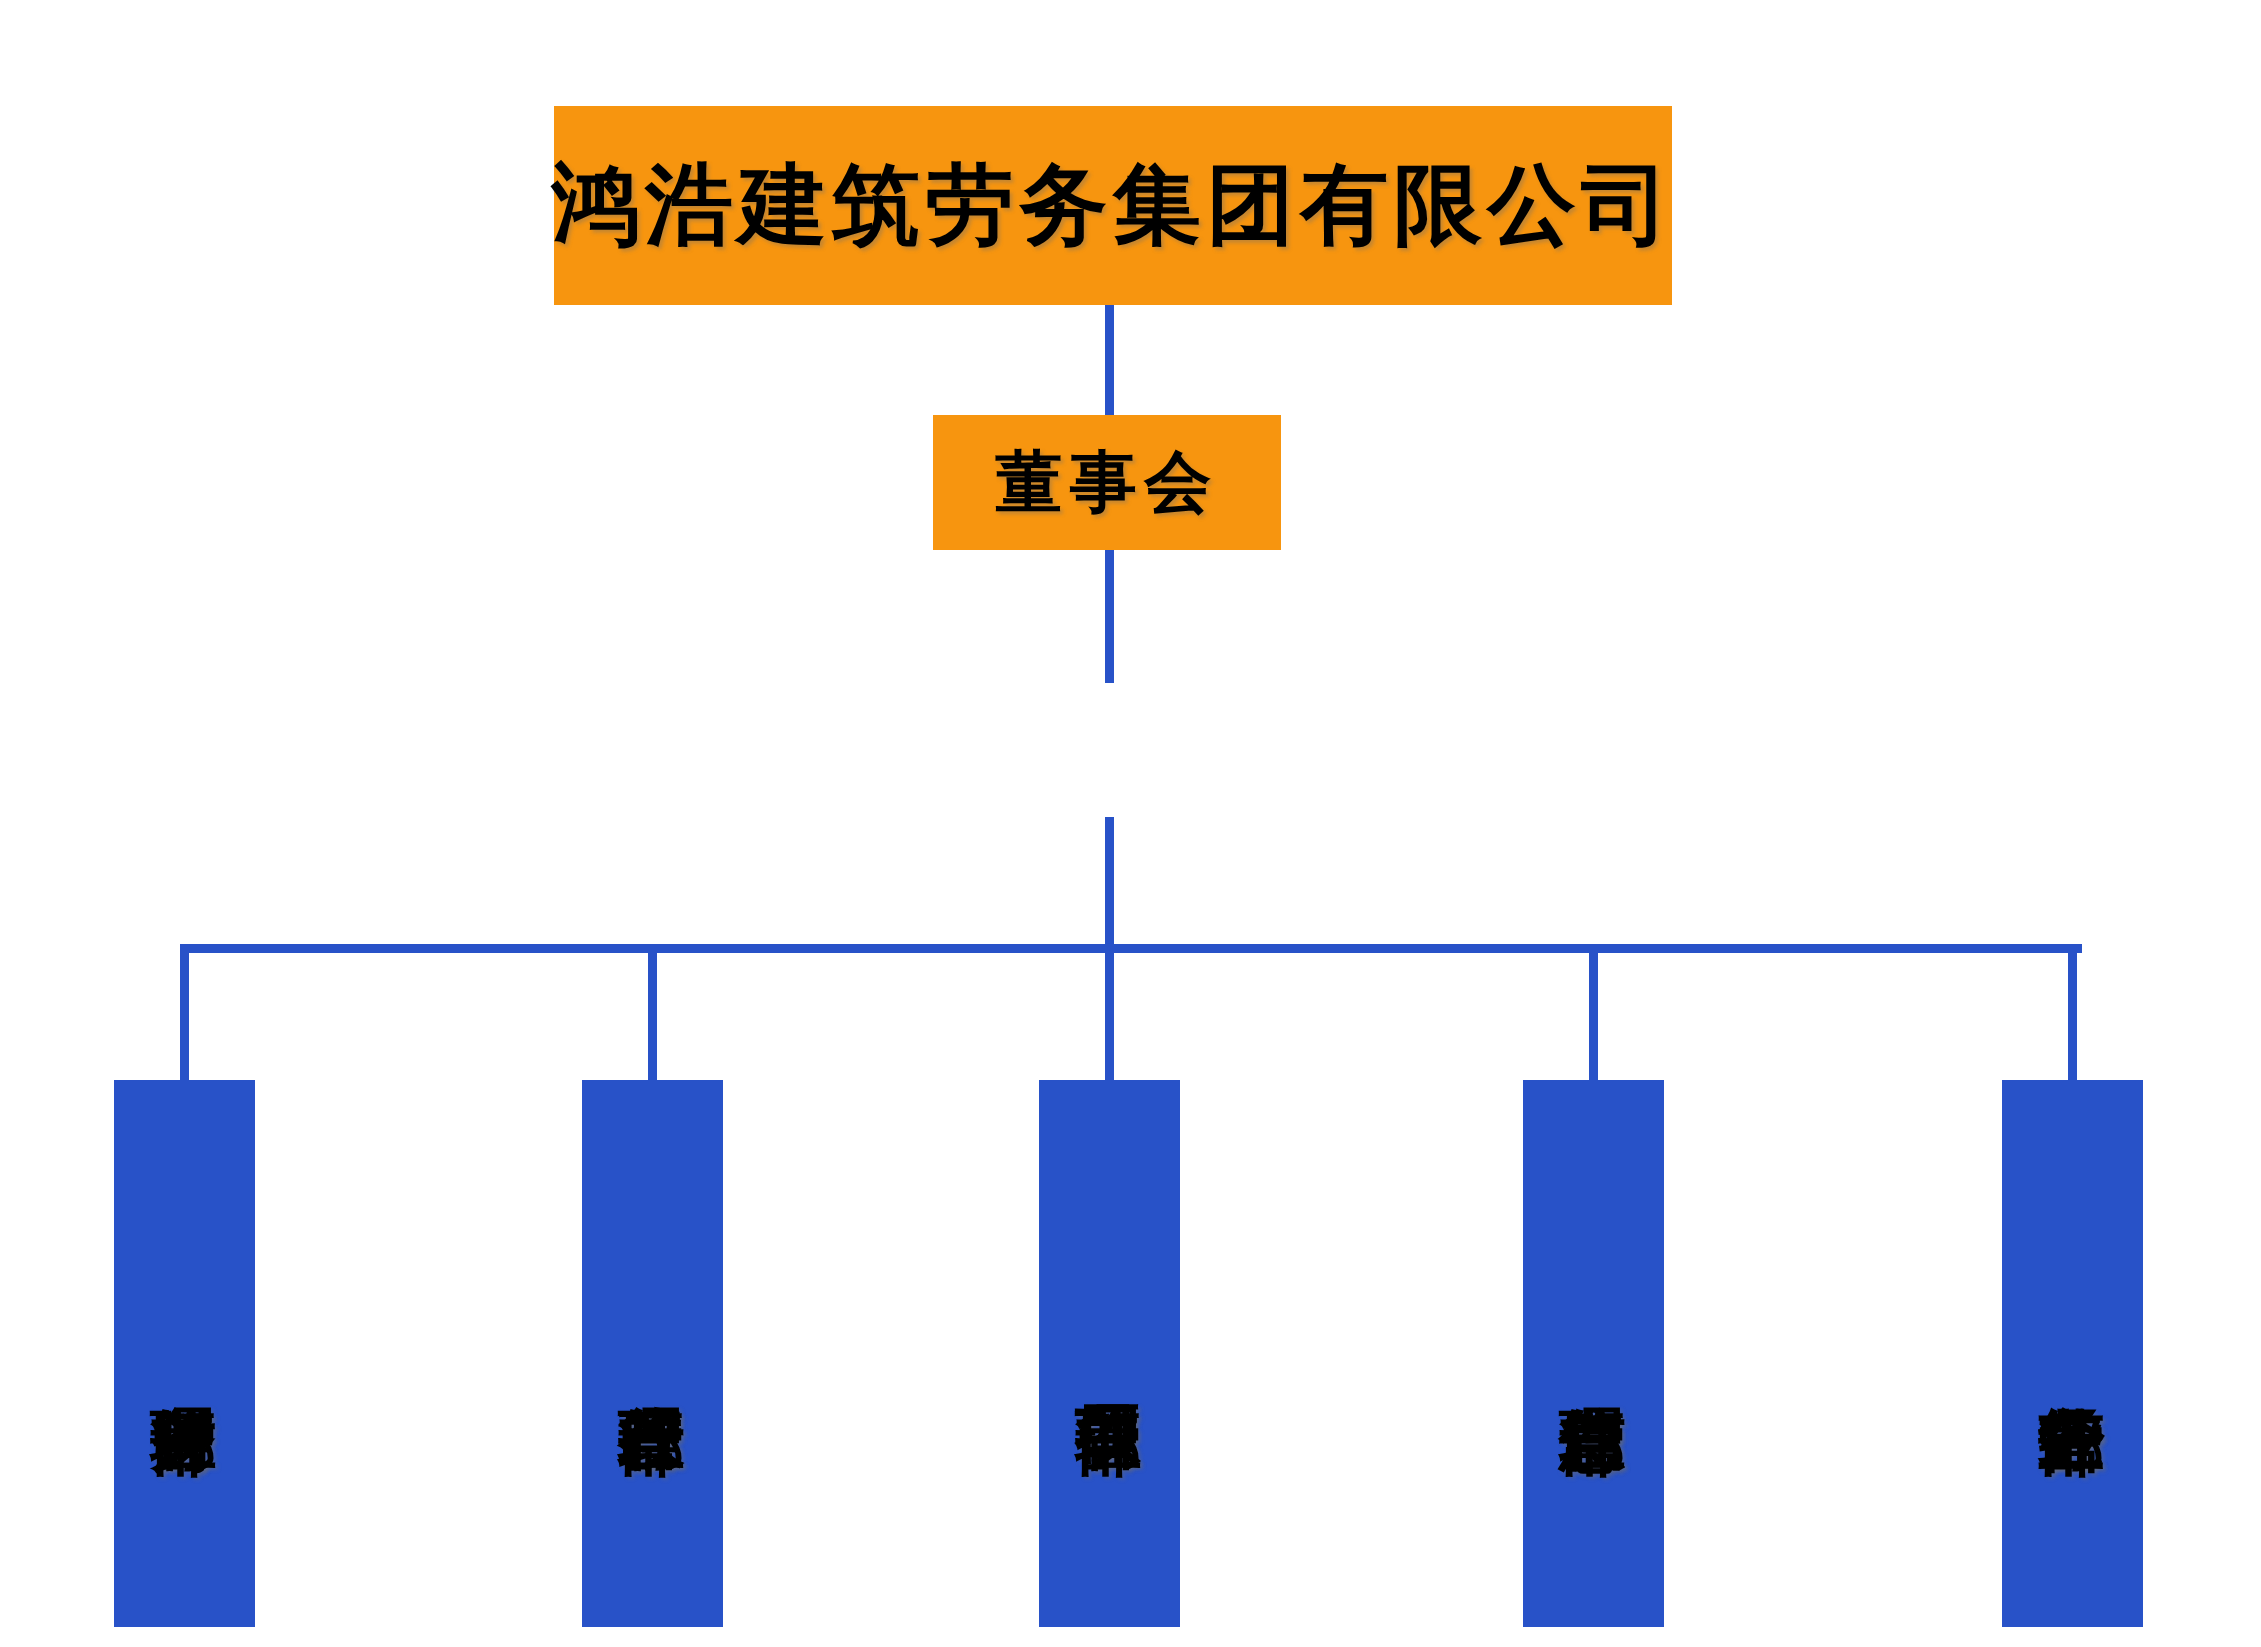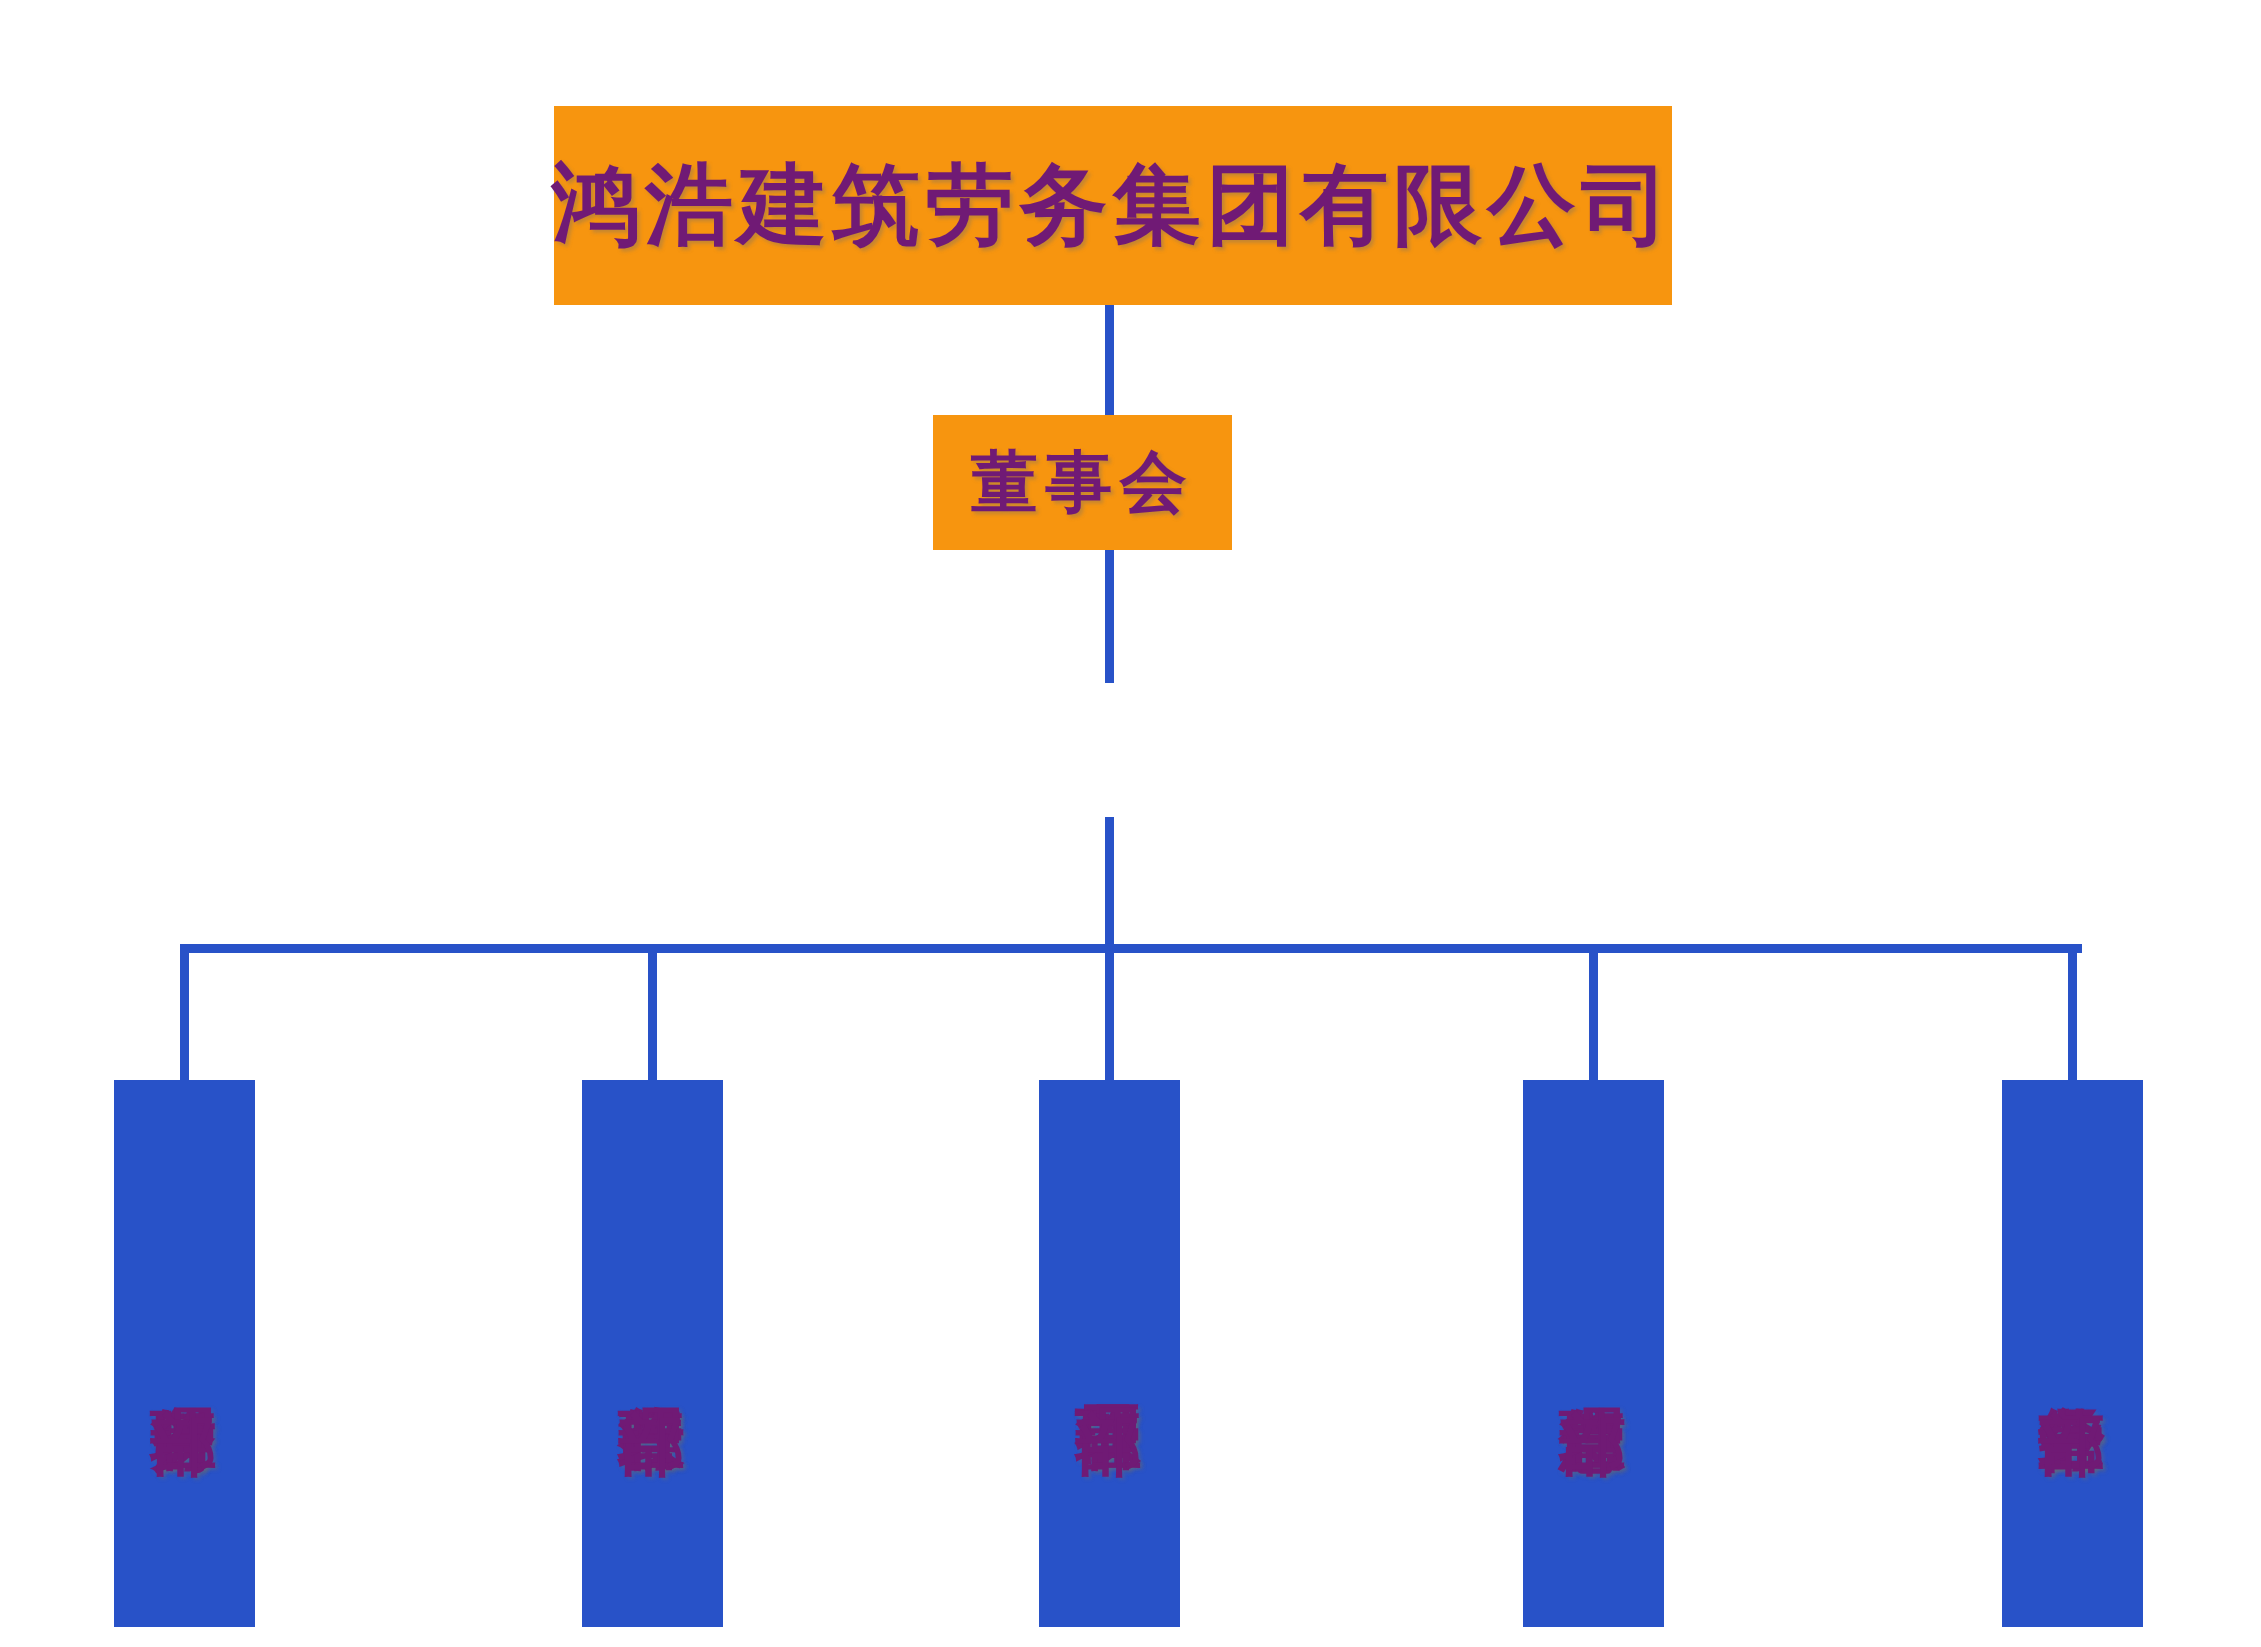--- a/index.html
+++ b/index.html
@@ -15,41 +15,41 @@
     width: 2262px;
     height: 1648px;
     background: #ffffff;
     overflow: hidden;
   }
   .node {
     position: absolute;
     display: flex;
     align-items: center;
     justify-content: center;
-    color: #701a75;
+    color: #000000;
     font-weight: bold;
     text-align: center;
     text-shadow: 2.8px 2.8px 3.8px rgba(110,110,110,0.35);
   }
   .node-orange {
     background: #F7950F;
   }
   .node-blue {
     background: #2852C8;
   }
   .root-node {
     left: 554px; top: 106px;
     width: 1118px; height: 199px;
     font-size: 88px;
     letter-spacing: 5.6px;
     white-space: nowrap;
   }
   .mid-node {
     left: 933px;
-    width: 299px; height: 135px;
+    width: 348px; height: 135px;
     font-size: 67px;
     letter-spacing: 7.5px;
   }
   .board-node { top: 415px; }
   .gm-node    { top: 683px; }
   .dept-node {
     top: 1080px;
     width: 141px; height: 547px;
     font-size: 66px;
   }

